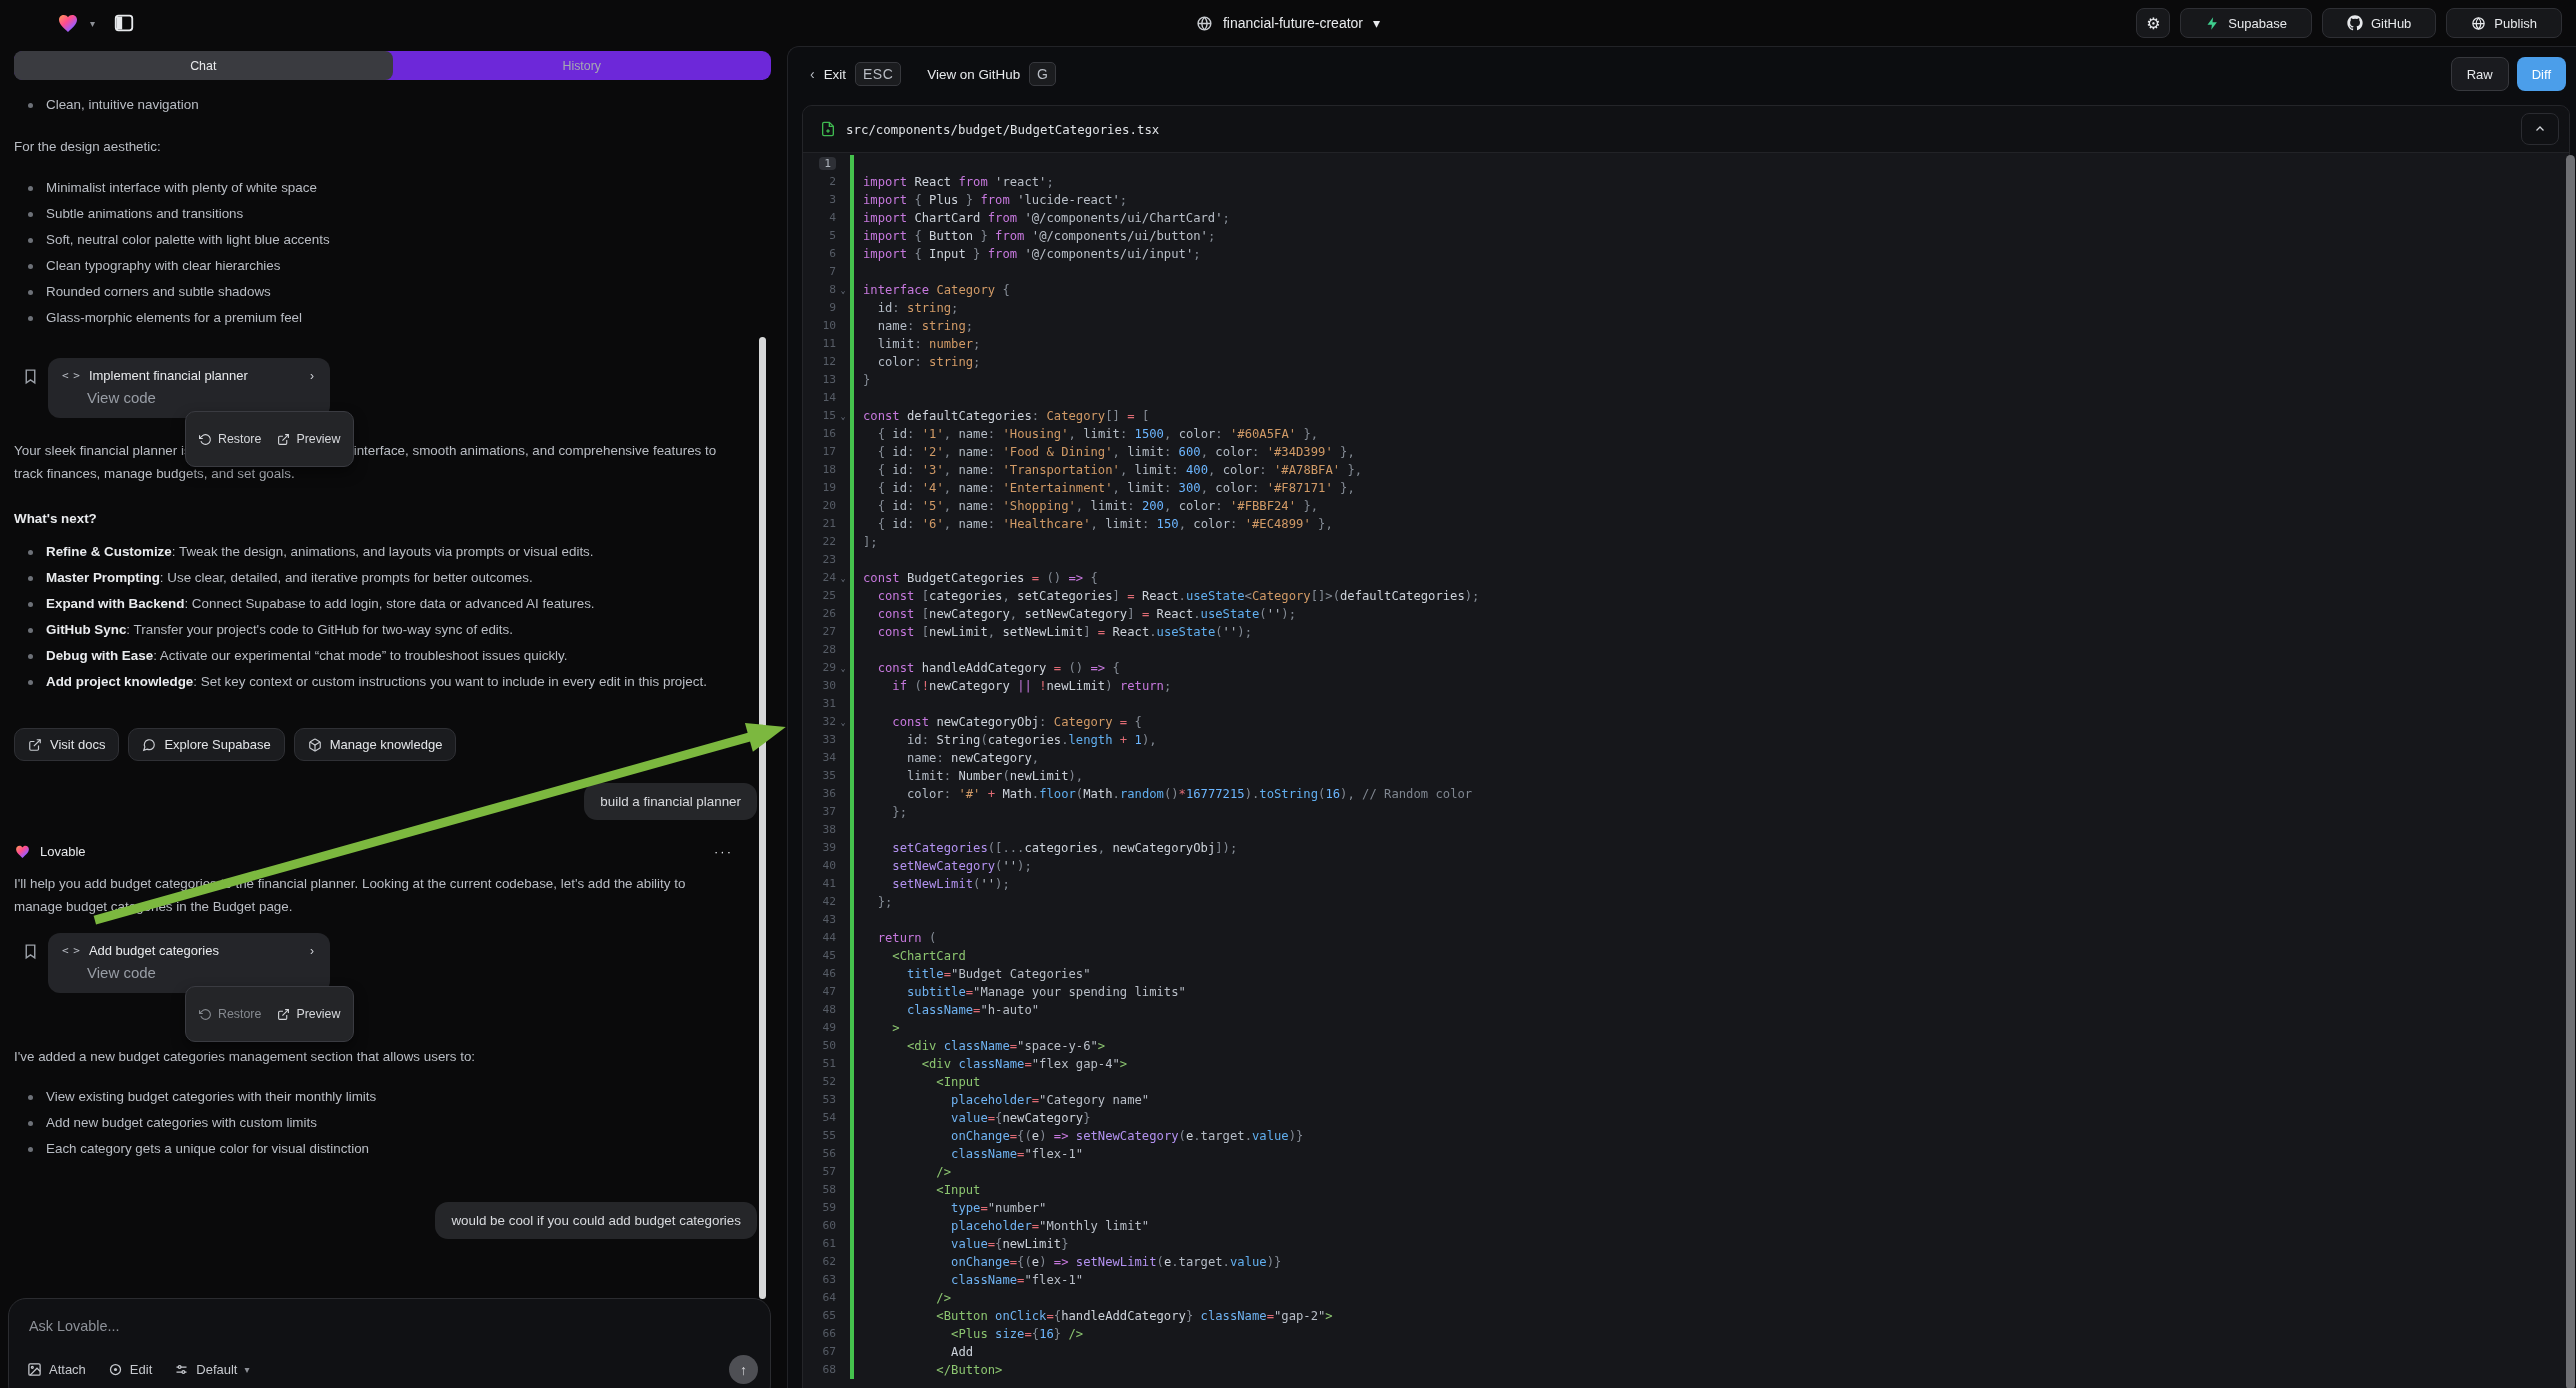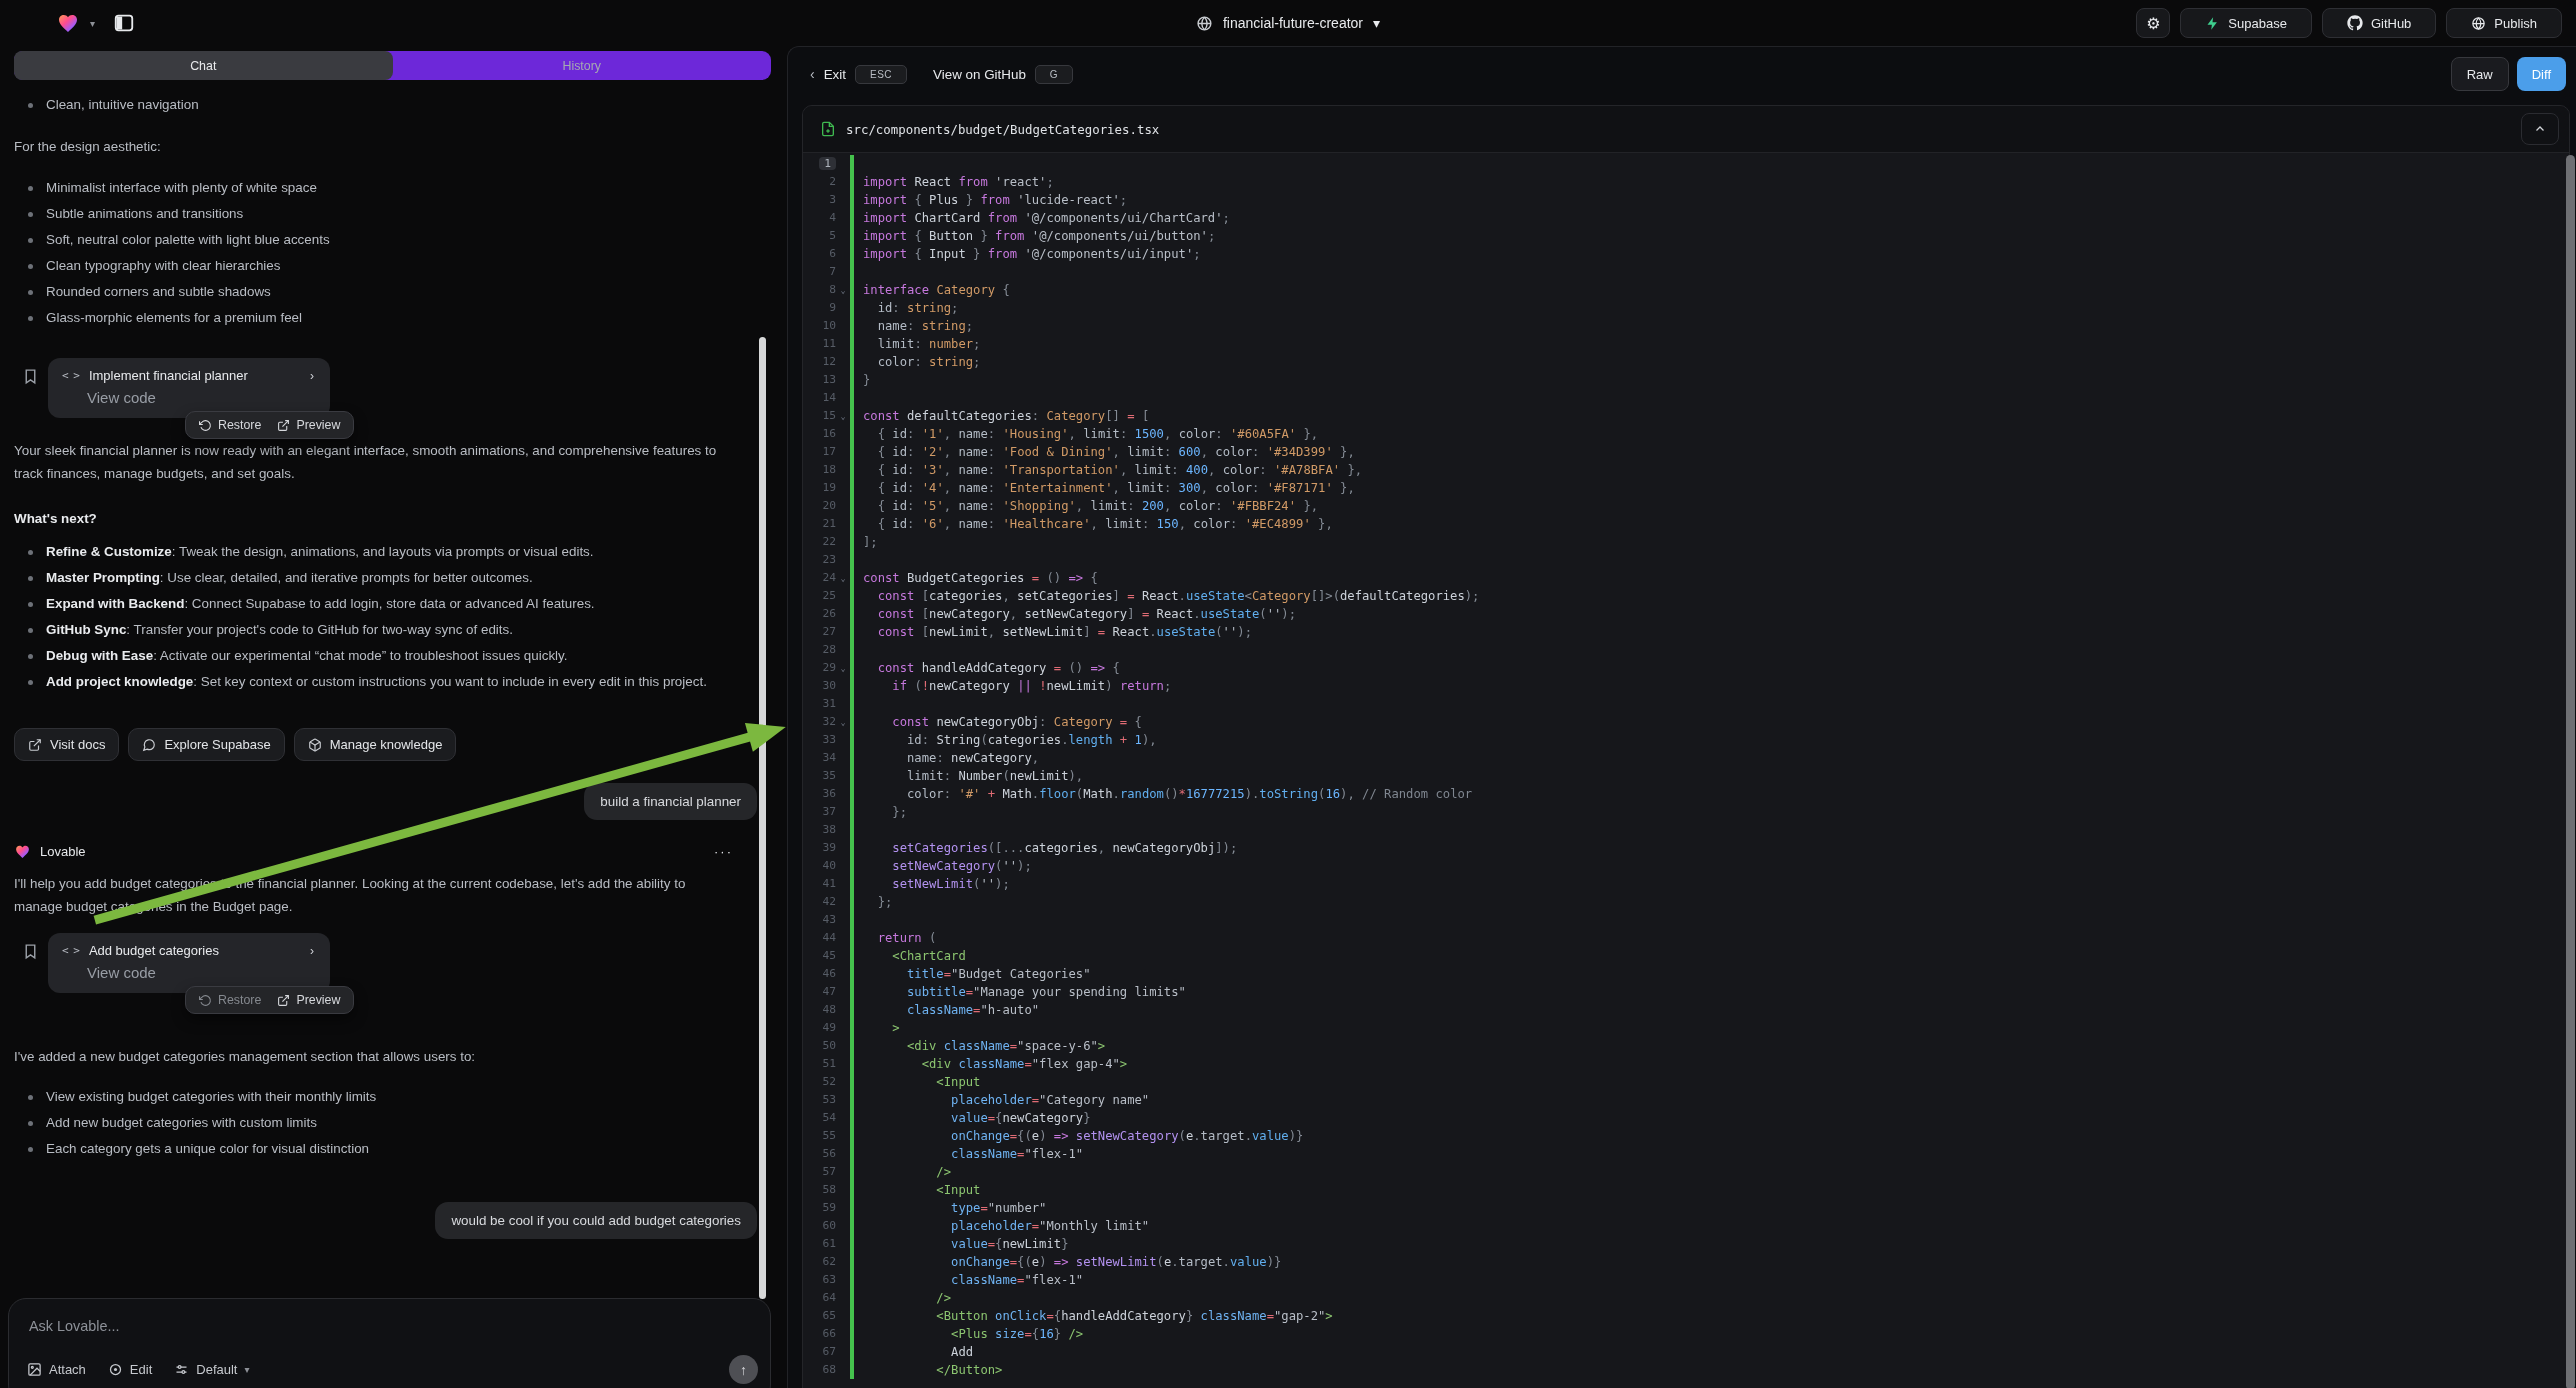--- a/index.html
+++ b/index.html
@@ -34,21 +34,21 @@
   .hhead { color:#e9ebee; font-weight:bold; }
 
   .version-row { position:relative; display:flex; align-items:flex-start; padding-left:8px; }
   .bookmark { margin-top:10px; flex:none; color:#9ba0a8; }
   .vcard { margin-left:9px; width:282px; height:60px; background:#242529; border-radius:12px; padding:10px 14px 0 14px; cursor:pointer; }
   .vcard-top { display:flex; align-items:center; }
   .vcard-code { font-family:"DejaVu Sans Mono", monospace; font-size:11px; color:#b8bcc3; letter-spacing:-1px; }
   .vcard-title { margin-left:10px; font-size:13px; color:#e8eaed; flex:1; white-space:nowrap; }
   .vcard-chev { color:#cfd2d7; font-size:12px; padding-right:2px; }
   .vcard-sub { margin-left:25px; margin-top:6px; font-size:15px; color:#989da5; }
-  .pill { position:absolute; left:171px; top:53px; display:flex; align-items:center; gap:16px; background:#242528; border:1px solid #3a3b41; border-radius:10px; padding:6px 13px; box-shadow:0 6px 14px rgba(0,0,0,.45); z-index:3; }
+  .pill { position:absolute; left:171px; top:53px; display:flex; align-items:center; gap:16px; background:#242528; border:1px solid #3a3b41; border-radius:10px; padding:20px 13px; box-shadow:0 6px 14px rgba(0,0,0,.45); z-index:3; }
   .pill .pbtn { display:flex; align-items:center; gap:6px; font-size:12.4px; color:#d6d8dc; cursor:pointer; white-space:nowrap; }
   .pill .pbtn.dim { color:#85898f; }
 
   .actions { display:flex; gap:9px; }
   .act-btn { display:flex; align-items:center; gap:8px; height:33px; padding:0 13px; background:#1b1c1f; border:1px solid #2f3035; border-radius:10px; color:#e3e5e8; font-size:13px; cursor:pointer; white-space:nowrap; }
 
   .bubble { align-self:flex-end; background:#252629; border-radius:13px; padding:11px 16px; color:#d8dade; font-size:13.4px; max-width:558px; }
 
   .lovable-row { display:flex; align-items:center; gap:9px; }
   .lovable-row span { color:#e6e8eb; font-size:13px; }
@@ -61,21 +61,21 @@
   .c-tool { display:flex; align-items:center; gap:7px; color:#c6c9ce; font-size:13px; cursor:pointer; }
   .send-btn { margin-left:auto; width:29px; height:29px; border-radius:50%; background:#4e4f54; display:flex; align-items:center; justify-content:center; color:#d9dadd; font-size:14px; cursor:pointer; }
 
   .chat-sb { position:absolute; left:759px; top:291px; width:7px; height:962px; background:rgba(233,234,236,.92); border-radius:4px; }
   #arrow-svg { position:absolute; left:0; top:0; pointer-events:none; z-index:5; }
 
   
   #codepanel { position:relative; flex:1; height:1342px; background:#0c0d10; border-left:1px solid #222327; border-top:1px solid #222327; border-top-left-radius:12px; }
   .codebar { position:absolute; left:0; top:0; right:0; height:54px; display:flex; align-items:center; padding:0 10px 0 22px; }
   .cb-item { display:flex; align-items:center; gap:9px; color:#e7e9ec; font-size:13.4px; cursor:pointer; }
-  .kbd { border:1px solid #37383d; background:#1b1c1f; border-radius:5px; font-size:10px; color:#b9bdc4; padding:3px 14px; letter-spacing:0.5px; }
+  .kbd { border:1px solid #37383d; background:#1b1c1f; border-radius:5px; font-size:14px; color:#b9bdc4; padding:3px 7px; letter-spacing:0.5px; }
   .cb-right { margin-left:auto; display:flex; gap:8px; }
   .seg-btn { height:34px; padding:0 15px; display:flex; align-items:center; border-radius:8px; font-size:13px; cursor:pointer; }
   .seg-raw { background:#1a1b1f; border:1px solid #37383d; color:#e7e9ec; }
   .seg-diff { background:#4b9eea; color:#ffffff; }
 
   .codecard { position:absolute; left:14px; top:58px; width:1768px; height:1285px; background:#16171b; border:1px solid #242529; border-radius:10px 10px 0 0; overflow:hidden; }
   .filehead { height:47px; background:#101114; border-bottom:1px solid #222327; display:flex; align-items:center; padding:0 10px 0 17px; }
   .filepath { margin-left:10px; font-family:"DejaVu Sans Mono", monospace; font-size:12.4px; color:#dfe2e6; }
   .collapse-btn { margin-left:auto; width:38px; height:32px; border:1px solid #2b2c31; border-radius:8px; display:flex; align-items:center; justify-content:center; color:#cfd2d7; cursor:pointer; }
 

